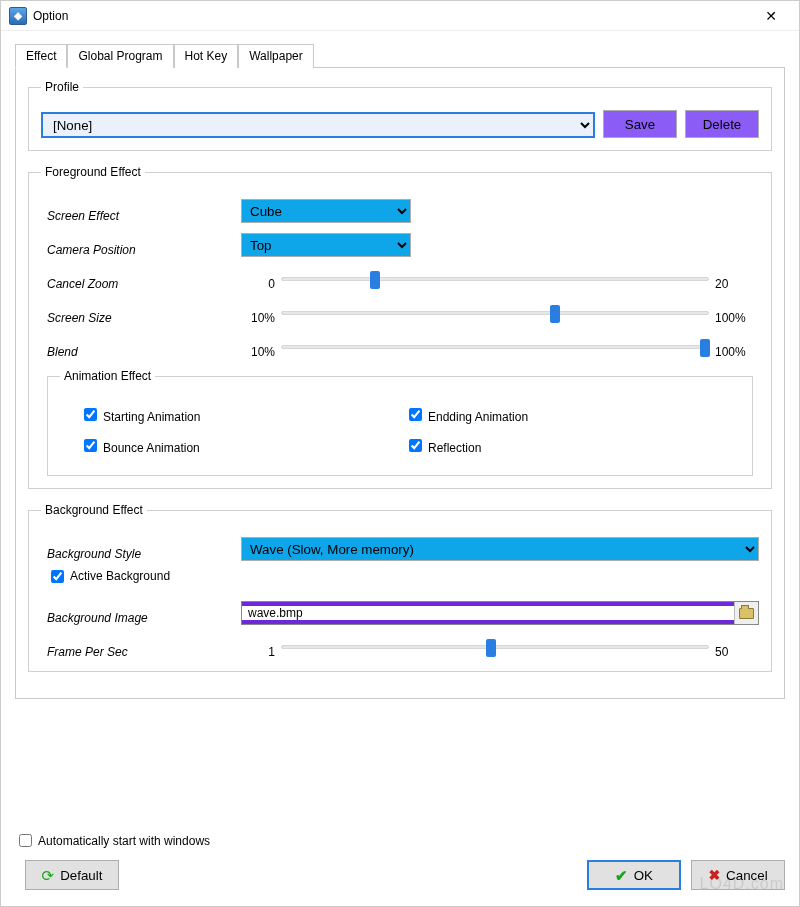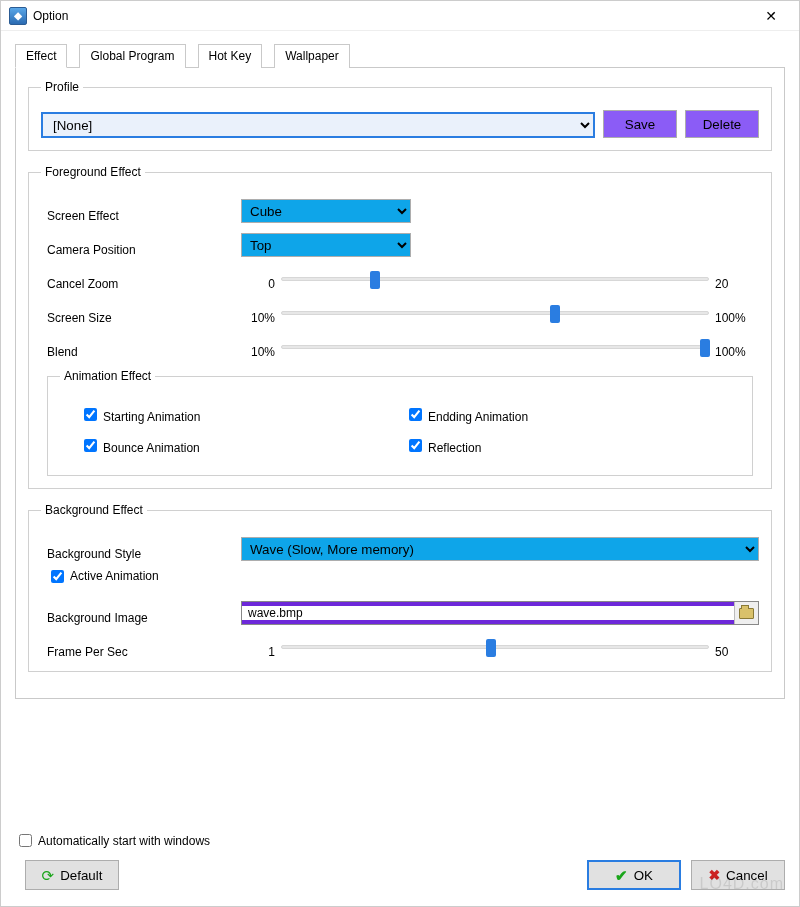--- a/index.html
+++ b/index.html
@@ -24,41 +24,41 @@
     border: 1px solid #2b5c94; border-radius: 2px;
     position: relative; margin-right: 6px;
     display: inline-flex; align-items: center; justify-content: center;
     color: #fff; font-size: 10px; font-weight: bold;
   }
   .titlebar .title { flex: 1; }
   .titlebar .close { font-size: 14px; font-family: Arial; width: 40px; text-align: center; cursor: default; }
 
   .client { flex: 1; padding: 12px 14px; position: relative; }
 
-  .tabs-header { display: flex; position: relative; top: 1px; z-index: 2; gap: 12px; }
+  .tabs-header { display: flex; position: relative; top: 1px; z-index: 2; }
   .tab {
     border: 1px solid #c9c9c9; border-bottom: none;
     padding: 4px 10px; margin-right: 0; background: #fff;
     cursor: default;
   }
   .tab.active { background: #fff; border-bottom: 1px solid #fff; }
   .tab:not(.active) { background: #fff; }
   .tab-panel {
     border: 1px solid #c9c9c9; padding: 12px;
   }
 
   fieldset {
     border: 1px solid #d0d0d0;
     margin: 0 0 14px 0;
     padding: 10px 12px 12px 12px;
   }
   legend { padding: 0 4px; }
 
   .row { display: flex; align-items: flex-end; min-height: 34px; }
-  .row .lbl { width: 200px; padding-left: 6px; }
+  .row .lbl { width: 200px; padding-left: 6px; font-style: italic; }
   .row .min { width: 40px; text-align: right; padding-right: 6px; }
   .row .max { width: 50px; text-align: left; padding-left: 6px; }
 
   select.combo {
     height: 24px; background: #0ea5e9; border: 1px solid #adadad;
     padding: 0 4px;
   }
   .profile-select {
     flex: 1; height: 26px; border: 2px solid #2a7de1; background: #eaf1fb;
     padding: 2px 6px;
@@ -239,21 +239,21 @@
 
         <div class="row">
           <div class="lbl">Background Style</div>
           <select class="combo bg-style">
             <option>Wave (Slow, More memory)</option>
           </select>
         </div>
 
         <div class="checkbox-row">
           <input type="checkbox" checked="" style="">
-          <span>Active Animation</span>
+          <span>Active Background</span>
         </div>
 
         <div class="row">
           <div class="lbl">Background Image</div>
           <div class="img-input">
             <input type="text" value="wave.bmp" style="">
             <div class="browse">
               <span class="folder-icon"></span>
             </div>
           </div>

